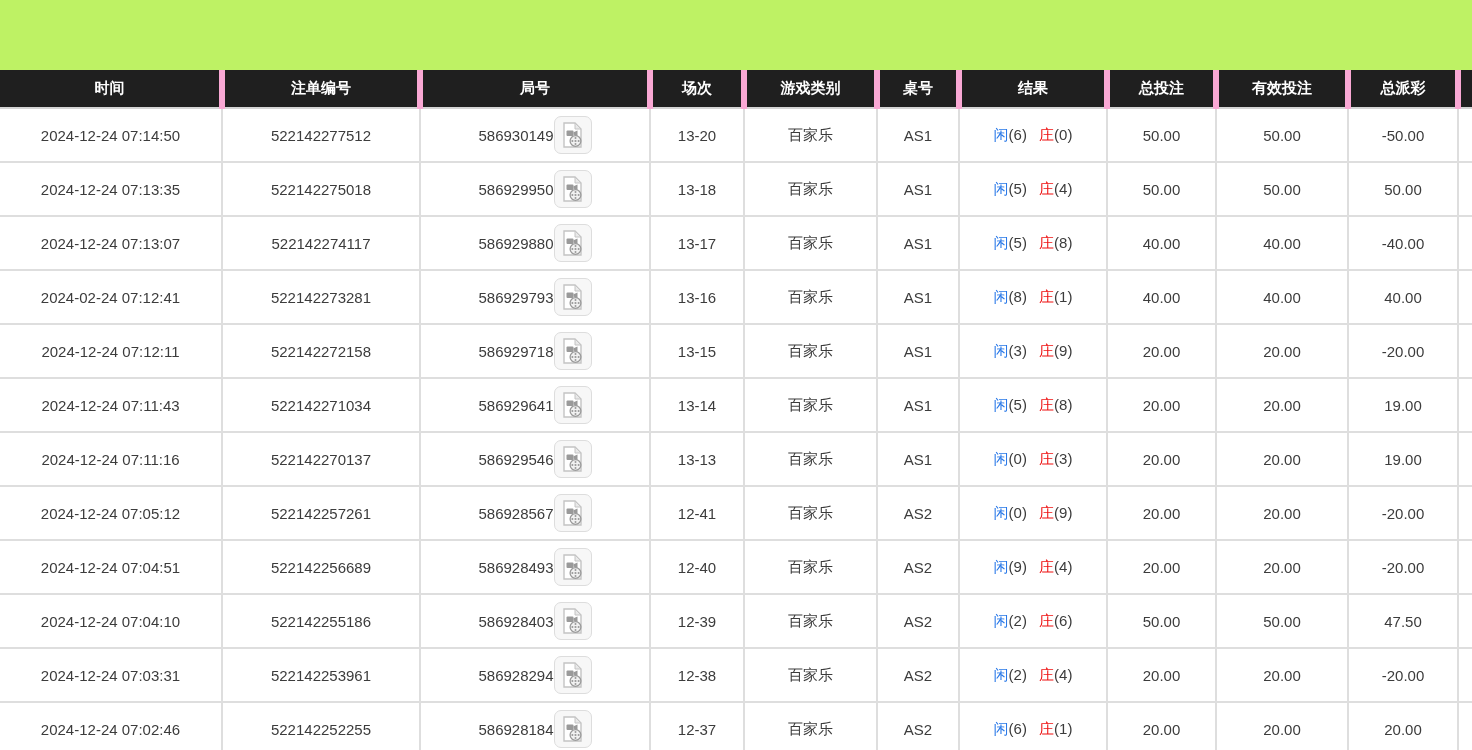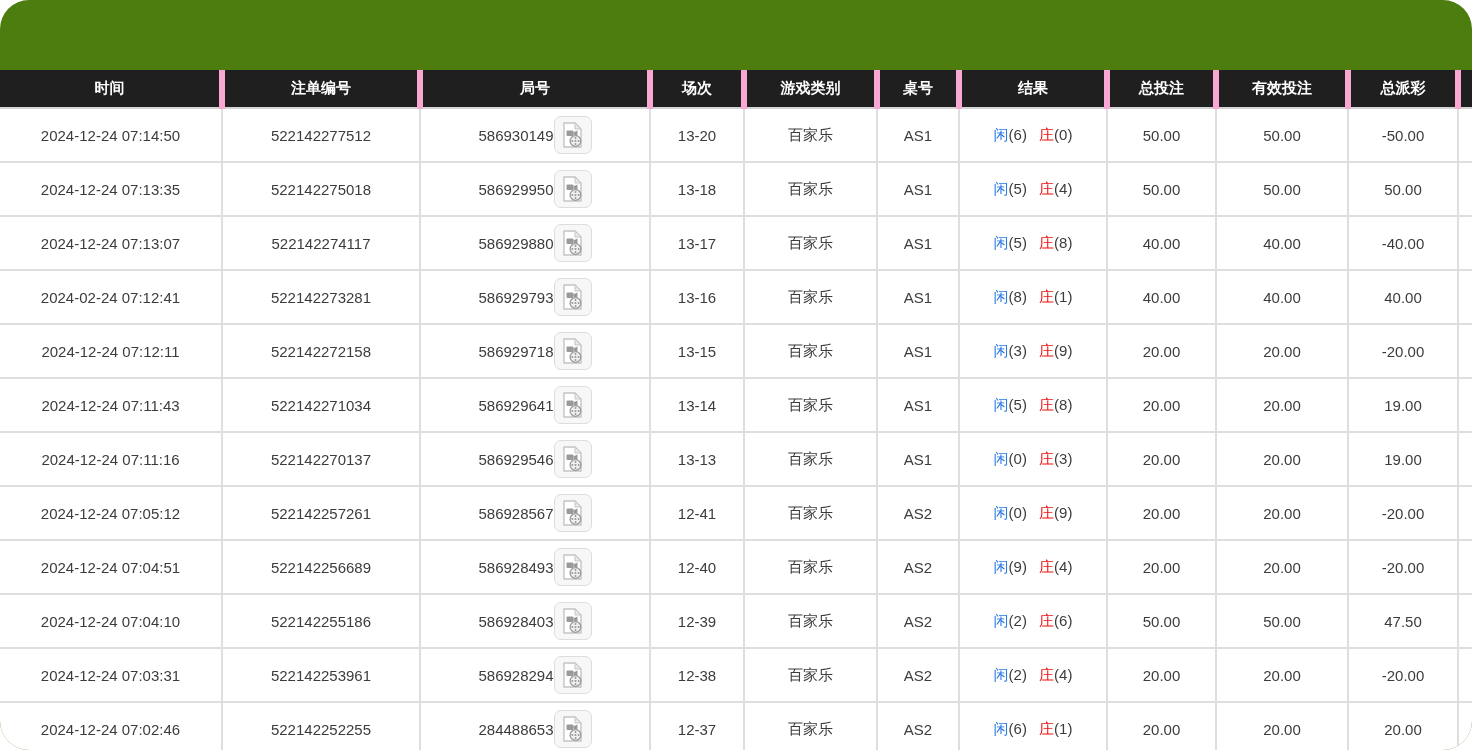--- a/index.html
+++ b/index.html
@@ -6,22 +6,21 @@
     margin: 0;
     padding: 0;
     background: #ffffff;
     font-family: "Liberation Sans", "DejaVu Sans", sans-serif;
   }
   .viewport {
     position: relative;
     width: 1472px;
     height: 750px;
     overflow: hidden;
-    background: #4d7c0f;
-    border-radius: 29px;
+    background: #bef264;
   }
   table.records {
     position: absolute;
     top: 70px;
     left: 0;
     border-collapse: collapse;
     table-layout: fixed;
     width: 1548px;
   }
   table.records th {
@@ -498,21 +497,21 @@
     <td class="blue">20.00</td>
     <td>20.00</td>
     <td class="neg">-20.00</td>
     <td></td>
   </tr>
         <tr>
     <td>2024-12-24 07:02:46</td>
     <td>522142252255</td>
     <td>
       <span class="round-wrap">
-        <span>284488653</span>
+        <span>586928184</span>
         <span class="video-btn">
           <span style="display:inline-flex">
             <svg width="23" height="26" viewBox="0 0 23 26" aria-hidden="true">
               <path d="M3 1 h11 l6 6 v18 h-17 z" fill="#ffffff" stroke="#c4c4c4" stroke-width="1.4"></path>
               <path d="M14 1 l6 6 h-6 z" fill="#e9e9e9" stroke="#c4c4c4" stroke-width="1"></path>
               <rect x="5.5" y="8.5" width="7" height="5.5" rx="1" fill="#9a9a9a"></rect>
               <path d="M12.5 10.2 l4 -1.8 v6 l-4 -1.8 z" fill="#9a9a9a"></path>
               <circle cx="14.5" cy="19" r="5.4" fill="#f1f1f1" stroke="#9a9a9a" stroke-width="1.3"></circle>
               <circle cx="14.5" cy="19" r="1.1" fill="#9a9a9a"></circle>
               <circle cx="14.5" cy="15.9" r="1.0" fill="#9a9a9a"></circle>

